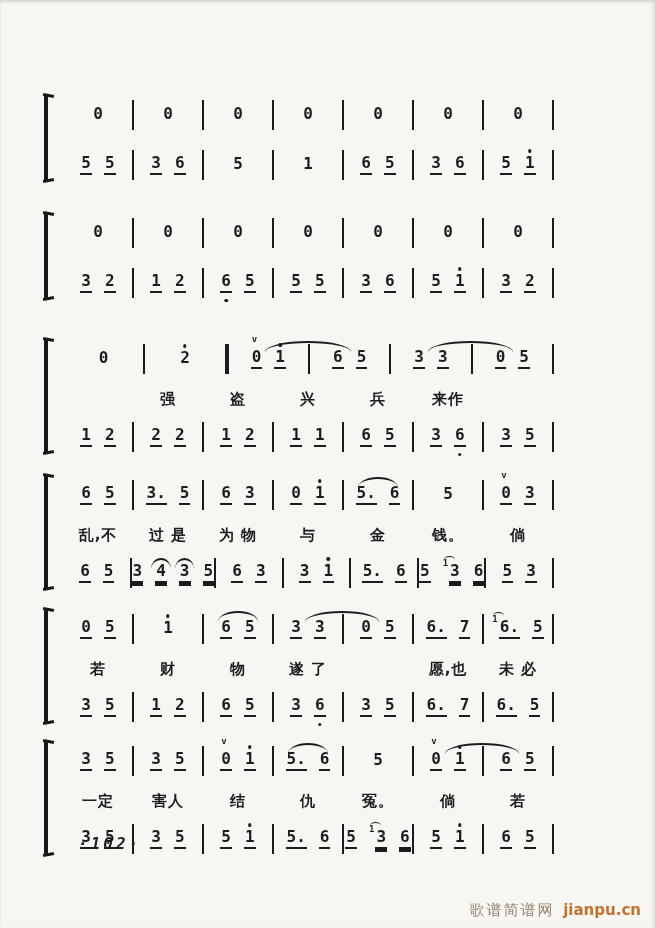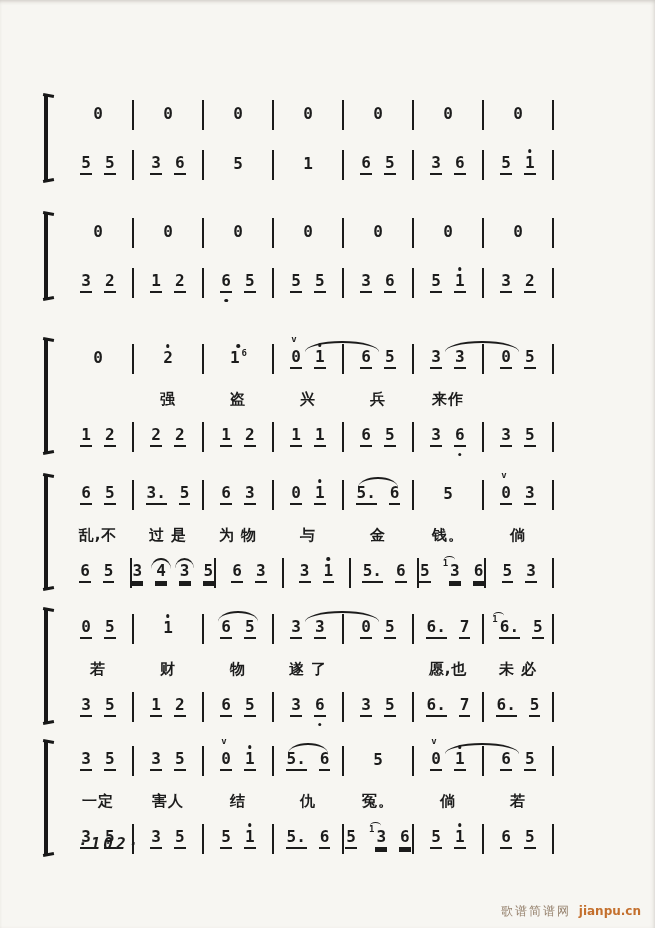--- a/index.html
+++ b/index.html
@@ -36,21 +36,21 @@
   .arc.tonext{left:46%;width:108%;z-index:2;}
   .arc.mini{width:24%;top:6px;}
   .arc.m0{left:24%;}
   .arc.m1{left:52%;}
   .bar{width:2px;height:30px;background:#1b1b1b;flex:0 0 2px;}
   .bar.ghost{visibility:hidden;height:1px;}
   .lrow{display:flex;align-items:center;height:30px;margin:-4px 0 2px;}
   .lcell{flex:1;text-align:center;font-size:15px;font-weight:600;letter-spacing:1px;white-space:nowrap;}
   .pagenum{position:absolute;left:78px;top:834px;font-family:"DejaVu Sans Mono",monospace;
            font-style:italic;font-weight:700;font-size:16px;letter-spacing:3px;}
-  .wm{position:absolute;right:14px;bottom:8px;font-size:12px;white-space:nowrap;}
+  .wm{position:absolute;right:14px;bottom:8px;font-size:15px;white-space:nowrap;}
   .wm .cn{letter-spacing:2px;}
   .wm .url{font-weight:600;margin-left:4px;}
 </style>
 </head>
 <body>
 
 <div class="page">
   <div class="score">
       <div class="system s1">
         <div class="bracket"></div>
@@ -194,23 +194,20 @@
         <div class="bracket"></div>
         <div class="nrow">
           <div class="measure">
             <span class="note"><span class="ch">0</span></span>
           </div>
           <div class="bar"></div>
           <div class="measure">
             <span class="note"><span class="ch">2</span><span class="od above"></span></span>
           </div>
           <div class="bar"></div>
-          <div class="measure">
-            <span class="note"><span class="ch">1</span><span class="grace ga">6</span><span class="od above"></span></span>
-          </div>
           <div class="bar"></div>
           <div class="measure">
             <span class="note"><span class="ch u1">0</span><span class="breath">v</span></span>
             <span class="note"><span class="ch u1">1</span><span class="od above"></span></span>
             <div class="arc tonext"></div>
           </div>
           <div class="bar"></div>
           <div class="measure">
             <span class="note"><span class="ch u1">6</span></span>
             <span class="note"><span class="ch u1">5</span></span>

